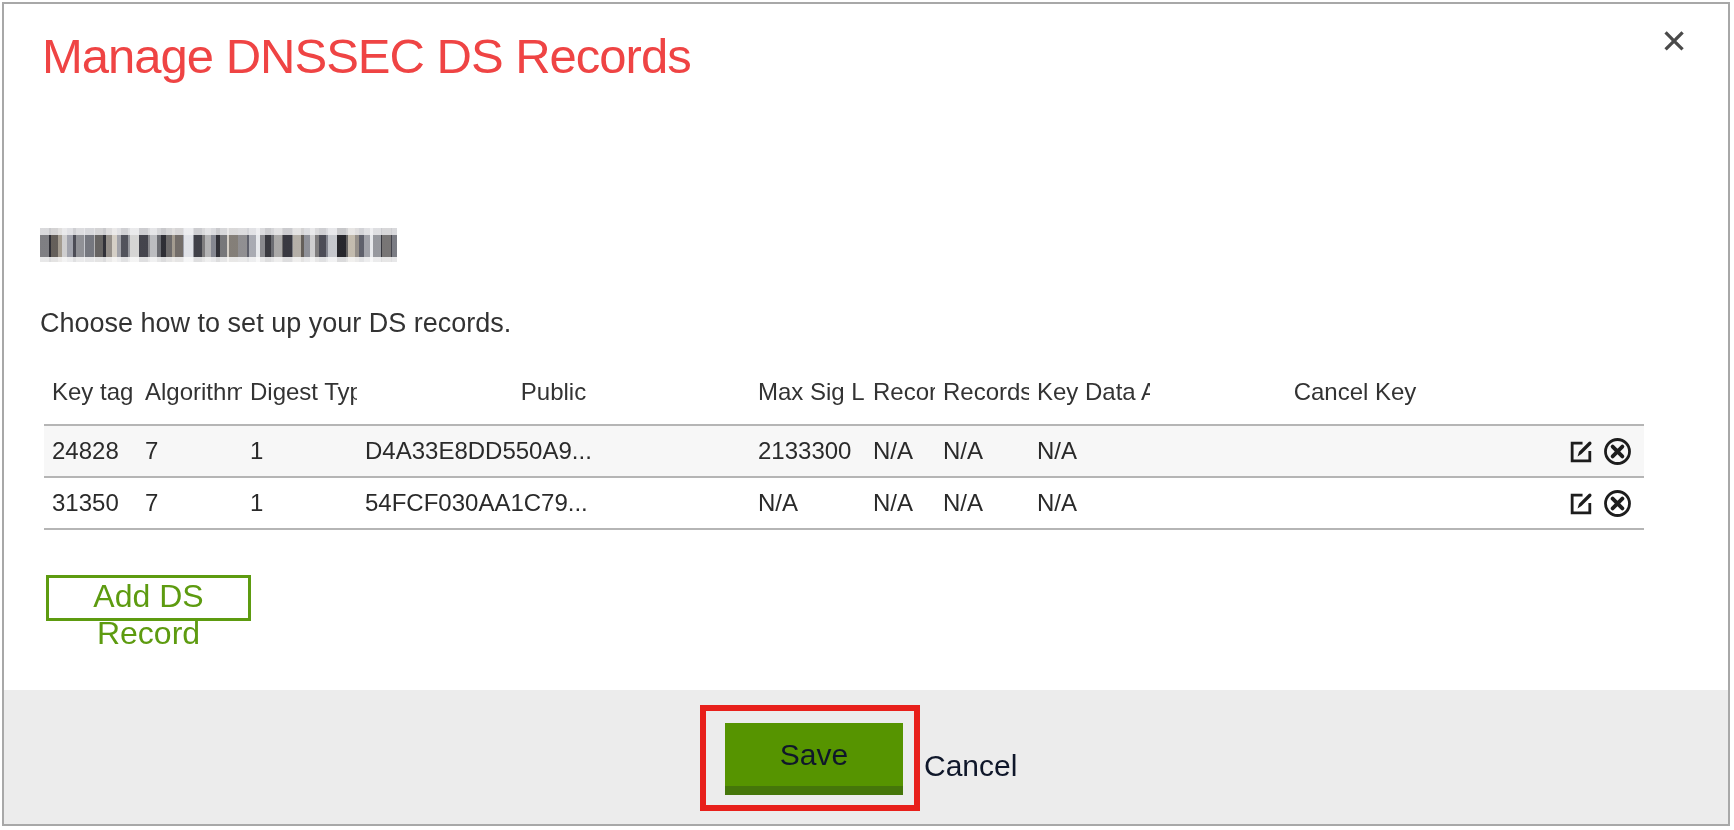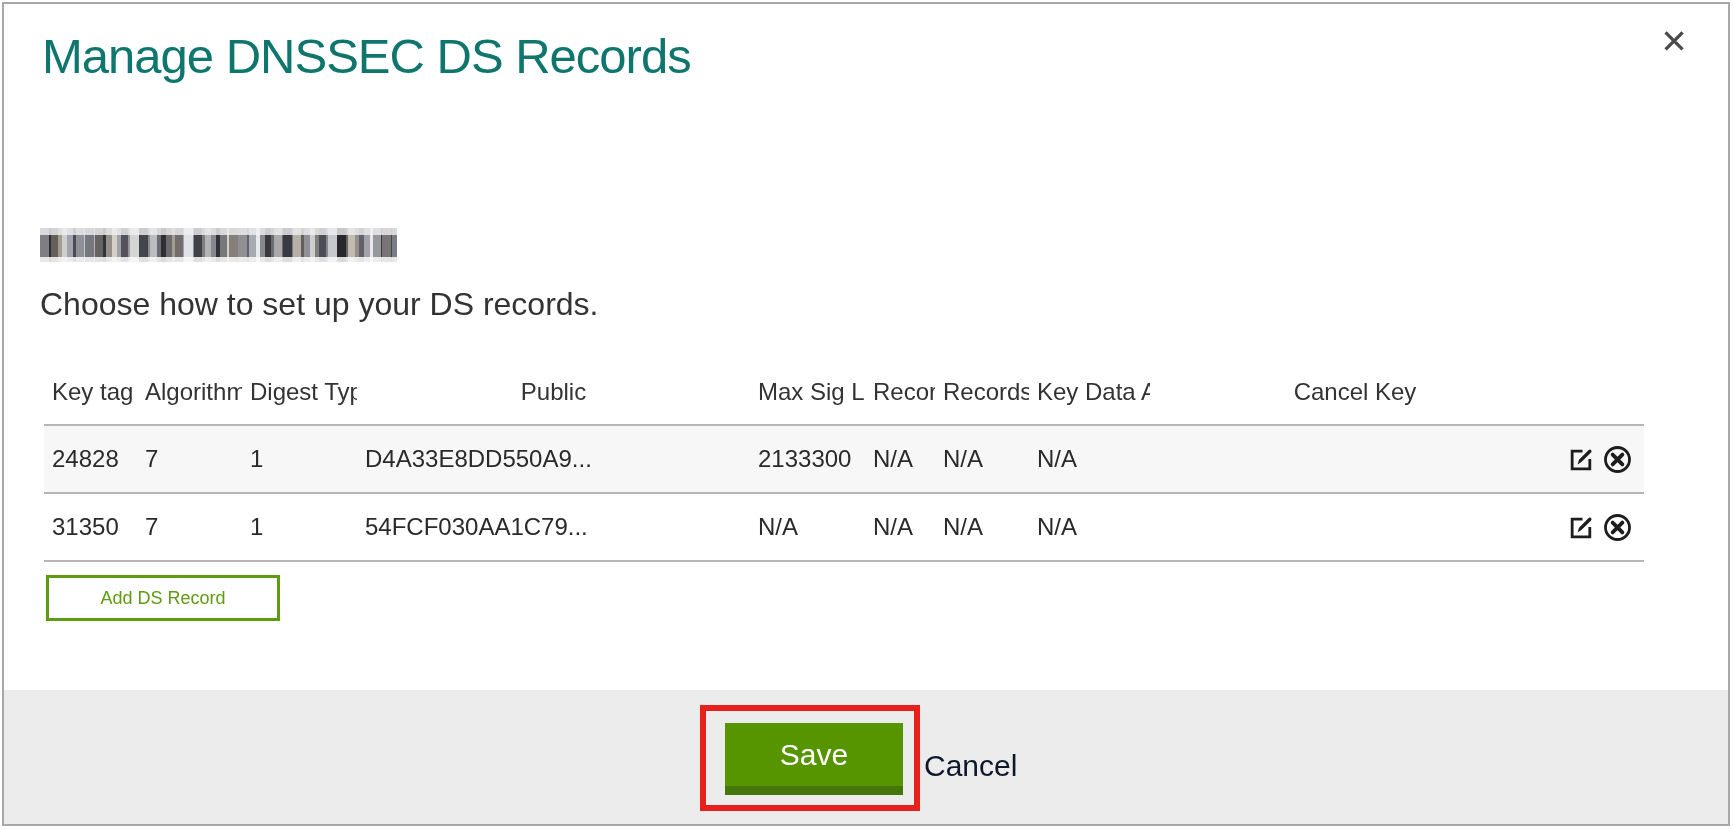--- a/index.html
+++ b/index.html
@@ -3,63 +3,63 @@
 <meta charset="utf-8">
 <style>
   * { box-sizing: border-box; margin: 0; padding: 0; }
   html,body { width: 1734px; height: 830px; background: #fff; overflow: hidden;
     font-family: "Liberation Sans", "DejaVu Sans", sans-serif; color: #2e2e2e; }
 
   .modal { position: absolute; left: 2px; top: 2px; width: 1728px; height: 824px;
     background: #fff; border: 2px solid #a8a8a8; }
 
   .title { position: absolute; left: 38px; top: 24px; font-size: 49px;
-    font-weight: 400; letter-spacing: -1px; color: #0f766e; }
+    font-weight: 400; letter-spacing: -1px; color: #ef4444; }
 
   .close-btn { position: absolute; top: 18px; right: 34px; width: 40px; height: 40px;
     border: none; background: transparent; font-size: 33px; color: #4a4a4a;
     cursor: pointer; line-height: 40px; text-align: center; font-family: inherit; }
 
   .domain-blur { position: absolute; left: 36px; top: 224px; width: 357px; height: 34px;
     background-color: #8f8f94;
     background-image:
       repeating-linear-gradient(0deg, rgba(250,250,250,.85) 0 5px, rgba(0,0,0,0) 5px 27px, rgba(240,240,242,.8) 27px 34px),
       repeating-linear-gradient(90deg, rgba(255,255,255,.35) 0 9px, rgba(25,25,32,.35) 9px 18px, rgba(205,198,186,.35) 18px 27px, rgba(55,55,68,.3) 27px 36px),
       repeating-linear-gradient(90deg, #3a3a40 0 11px, #8d8579 11px 22px, #cfd2da 22px 33px, #55565e 33px 44px, #a7aab2 44px 55px, #2f2f33 55px 66px, #beb6a8 66px 77px, #70727c 77px 88px, #dadde2 88px 99px, #4a4a50 99px 110px, #989a9f 110px 121px); }
 
-  .instruction { position: absolute; left: 36px; top: 282px; font-size: 32px; color: #333; }
+  .instruction { position: absolute; left: 36px; top: 304px; font-size: 27px; color: #333; }
 
   .ds-table { position: absolute; left: 40px; top: 366px; width: 1600px;
     border-collapse: collapse; table-layout: fixed; font-size: 24px; color: #2a2a2a; }
   .ds-table th { font-weight: 400; text-align: center; padding: 8px 8px 18px 8px;
     color: #333; white-space: nowrap; overflow: hidden; }
-  .ds-table td { padding: 0 8px; height: 68px; white-space: nowrap; overflow: hidden; }
+  .ds-table td { padding: 0 8px; height: 52px; white-space: nowrap; overflow: hidden; }
   .ds-table tbody tr { border-top: 2px solid #b5b5b5; }
   .ds-table tbody tr.row-odd { background: #f7f7f7; }
   .ds-table tbody { border-bottom: 2px solid #b5b5b5; }
   .col-keytag { width: 93px; }  .col-alg { width: 105px; } .col-dtype { width: 115px; }
   .col-digest { width: 393px; } .col-msl { width: 115px; } .col-flags { width: 70px; }
   .col-proto { width: 94px; }   .col-kda { width: 121px; } .col-pk { width: 410px; }
   .col-actions { width: 84px; }
   td.actions { text-align: right; padding-right: 12px; }
   .icon-btn { border: none; background: transparent; padding: 0; cursor: pointer;
     vertical-align: middle; line-height: 0; }
   .icon-btn + .icon-btn { margin-left: 1px; }
 
-  .add-btn { position: absolute; left: 42px; top: 571px; width: 234px; height: 46px;
-    background: #fff; border: 3px solid #5d9b10; color: #5d9b10; font-size: 18px;
+  .add-btn { position: absolute; left: 42px; top: 571px; width: 205px; height: 46px;
+    background: #fff; border: 3px solid #5d9b10; color: #5d9b10; font-size: 32px;
     font-family: inherit; cursor: pointer; }
 
   .footer { position: absolute; left: 0; bottom: 0; width: 100%; height: 134px;
     background: #ececec; }
   .save-highlight { position: absolute; left: 696px; top: 15px; width: 220px;
     height: 106px; border: 6px solid #e8201b; }
   .save-btn { position: absolute; left: 721px; top: 33px; width: 178px; height: 72px;
     background: #569400; border: none; border-bottom: 9px solid #45760a;
-    color: #ffffff; font-size: 30px; font-family: inherit; cursor: pointer; }
+    color: #0f172a; font-size: 30px; font-family: inherit; cursor: pointer; }
   .cancel-link { position: absolute; left: 920px; top: 59px; font-size: 30px;
     color: #0f172a; text-decoration: none; cursor: pointer; }
 </style>
 </head>
 <body>
 
 <div class="modal">
 
   <div class="title">Manage DNSSEC DS Records</div>
 

